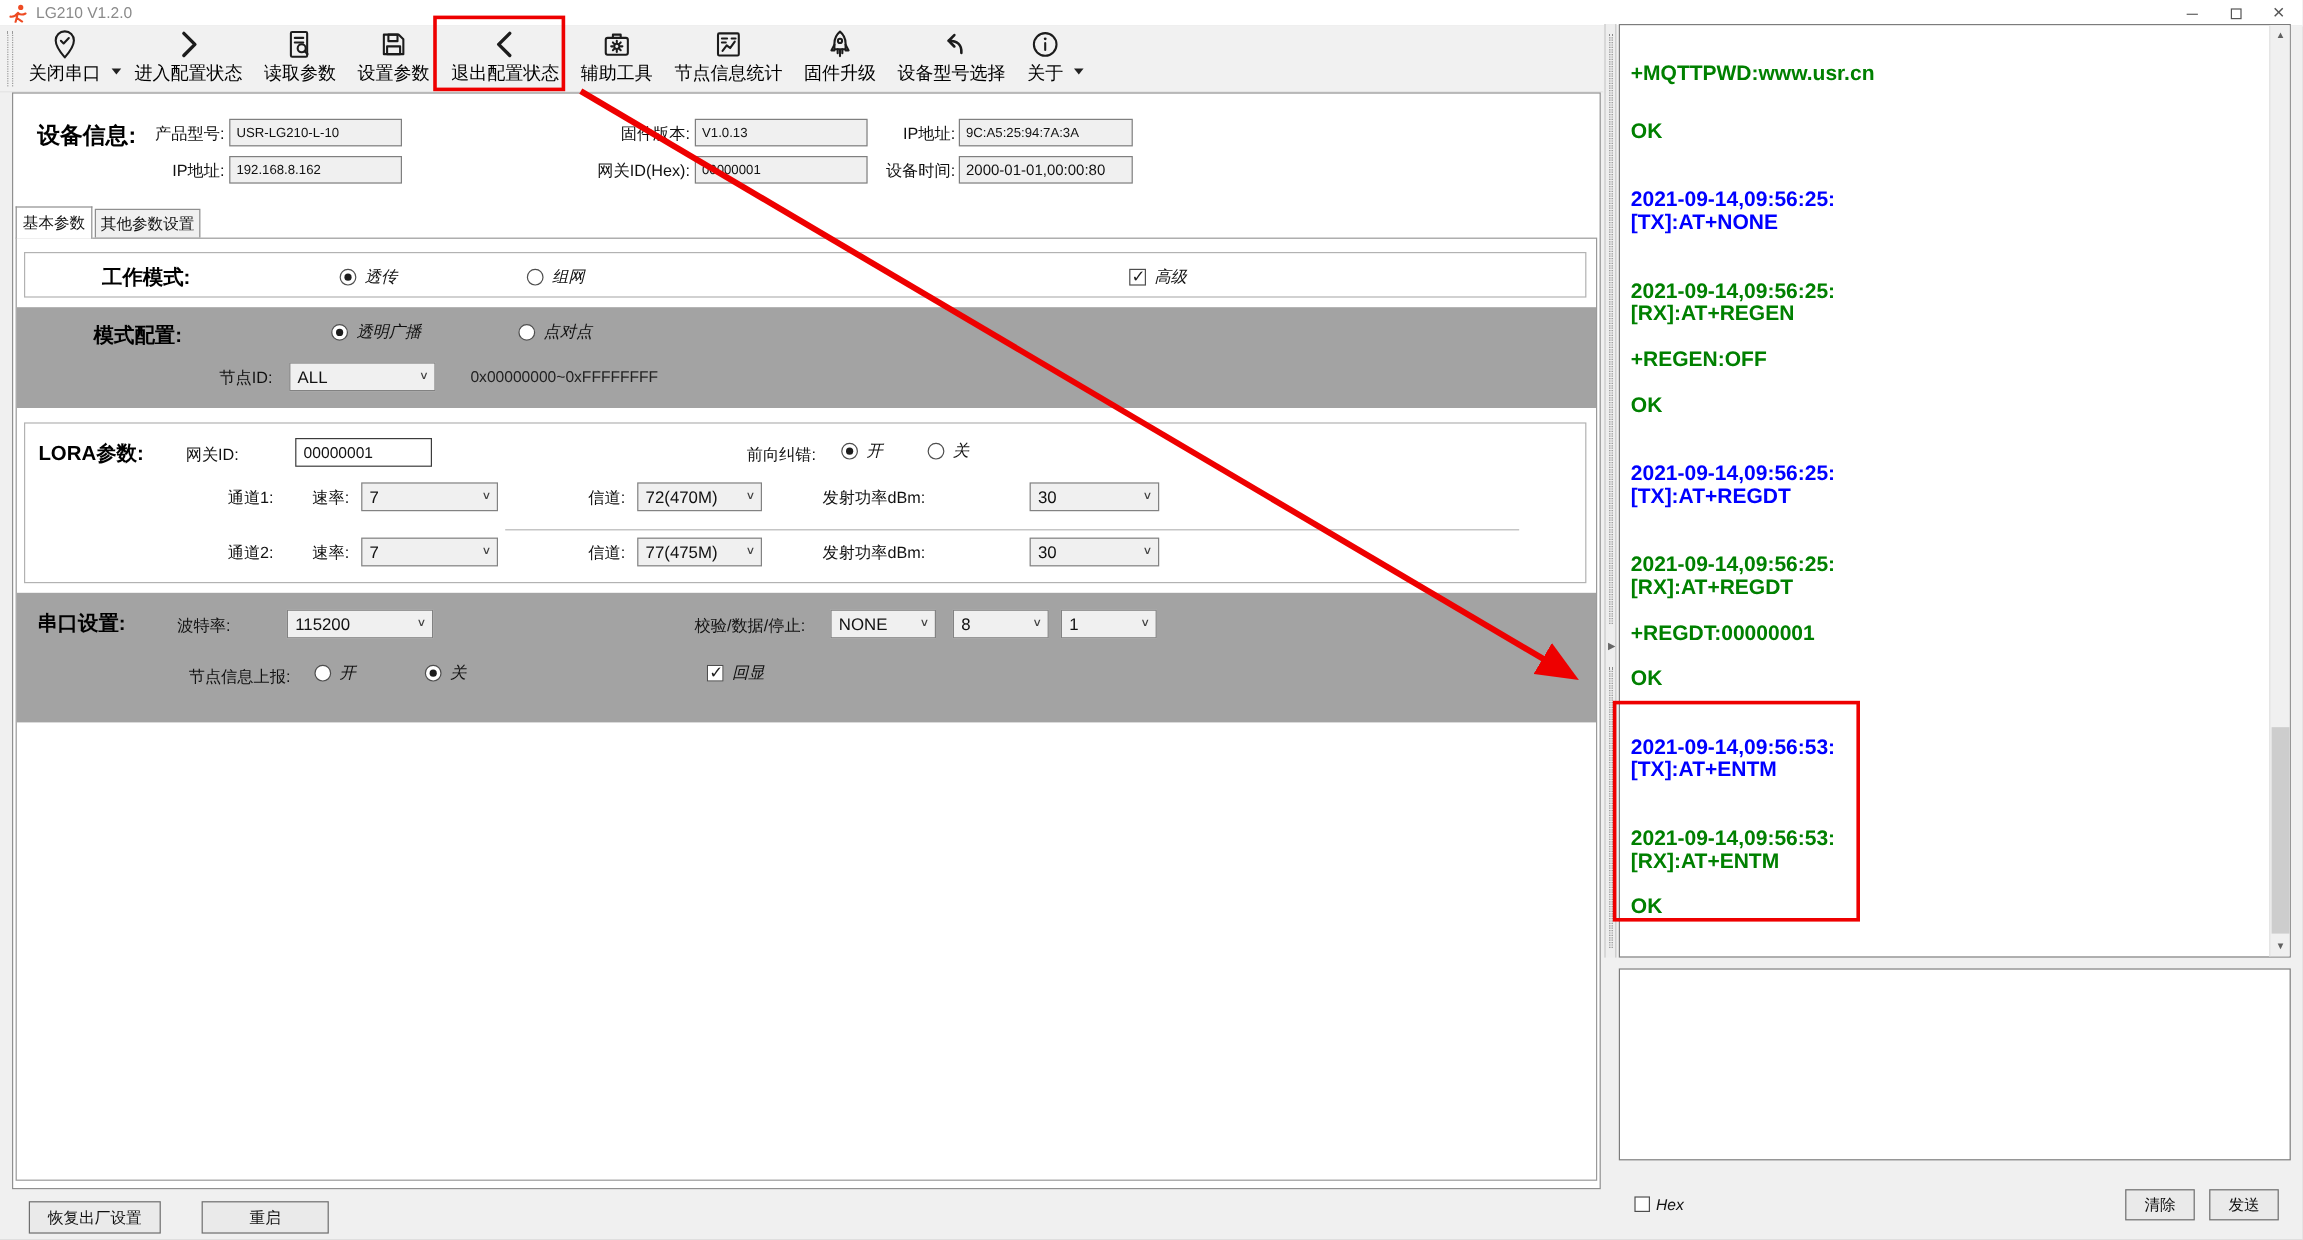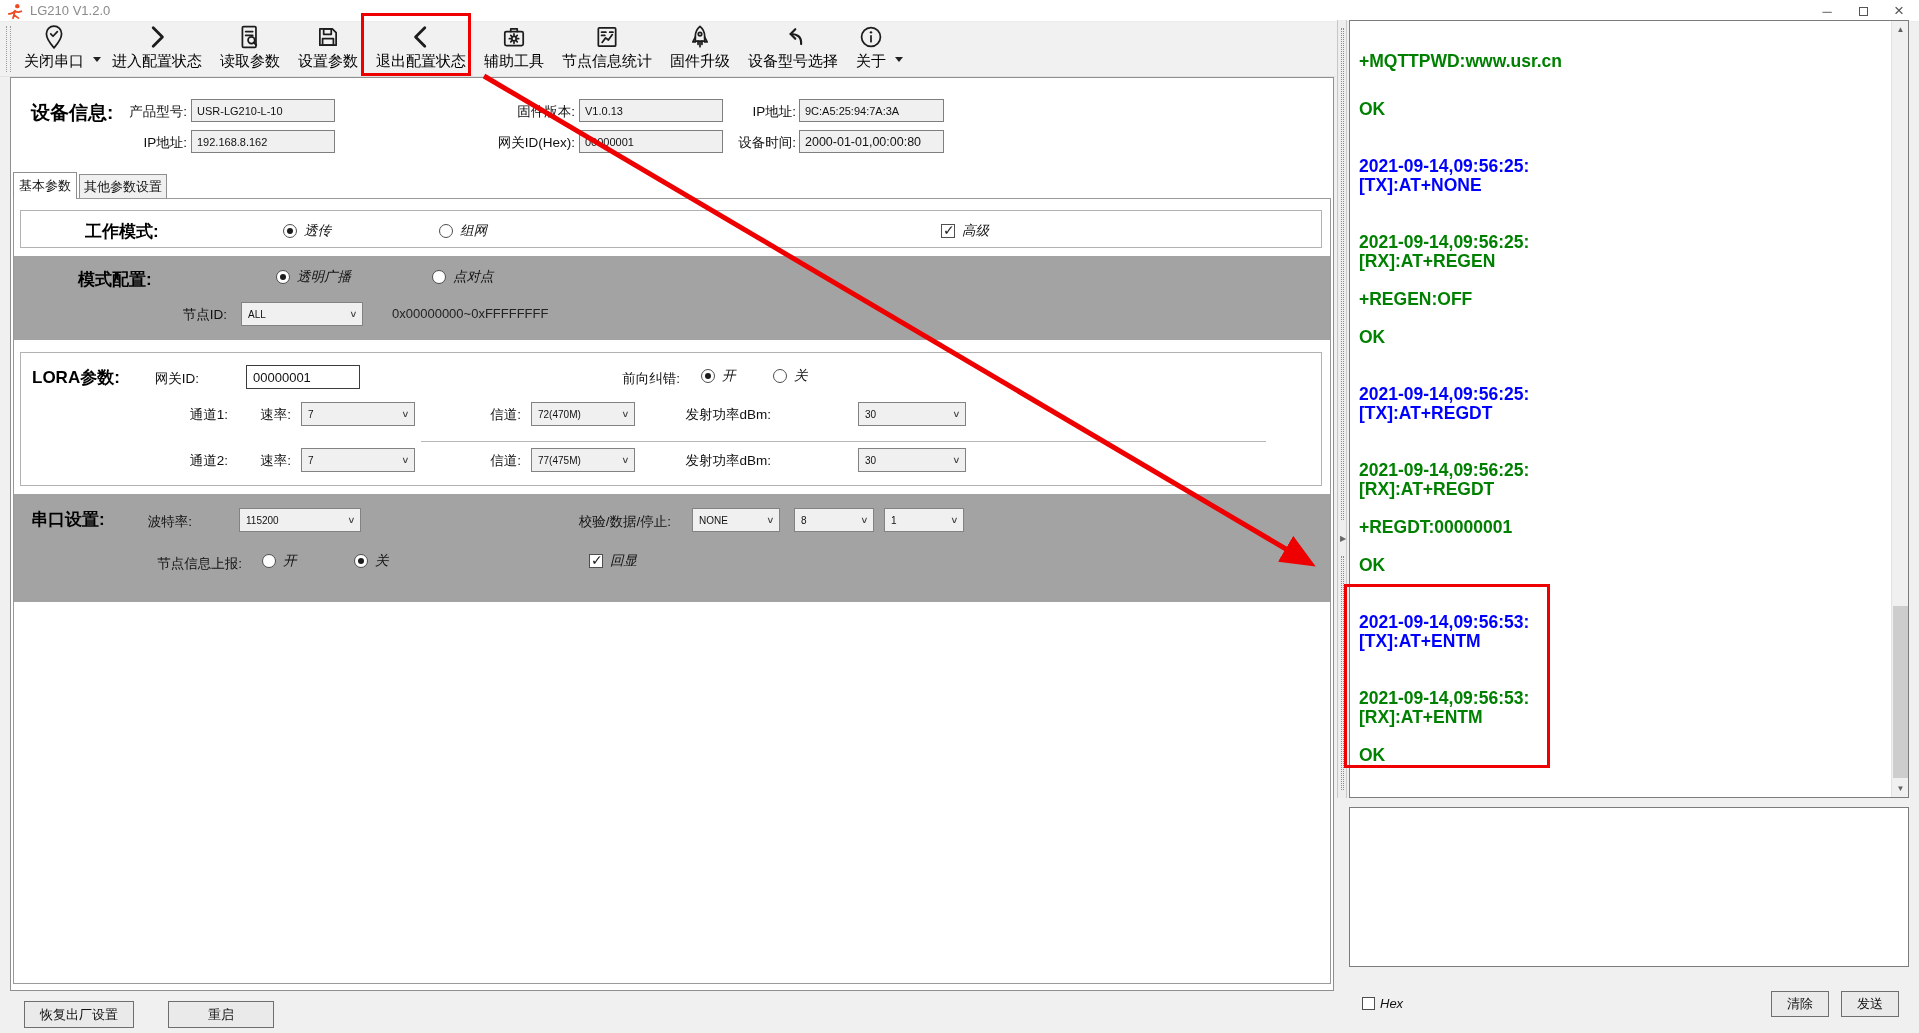--- a/index.html
+++ b/index.html
@@ -31,21 +31,21 @@
 
   
   .mainpanel{position:absolute;left:10px;top:77px;width:1324px;height:914px;background:#fff;
              border:1px solid #8f8f8f;}
   .seclabel{position:absolute;font-weight:bold;font-size:19px;color:#000;}
   .lbl{position:absolute;font-size:13.5px;color:#111;text-align:right;white-space:nowrap;}
   .rofield{position:absolute;height:23px;background:#f0f0f0;border:1px solid #7f7f7f;
            font-size:11px;display:flex;align-items:center;padding:0 5px;white-space:nowrap;overflow:hidden;}
   .txtinput{position:absolute;height:24px;background:#fff;border:1px solid #3c3c3c;
             font-size:13px;display:flex;align-items:center;padding:0 6px;}
-  .dd{position:absolute;height:24px;background:#f0f0f0;border:1px solid #828282;font-size:10px;
+  .dd{position:absolute;height:24px;background:#f0f0f0;border:1px solid #828282;font-size:14px;
       display:flex;align-items:center;padding:0 18px 0 6px;white-space:nowrap;cursor:default;}
   .dd::after{content:"\2228";position:absolute;right:5px;top:50%;transform:translateY(-54%) scaleX(1.25);
              font-size:9px;color:#3f3f3f;}
   .rwrap,.cwrap{position:absolute;display:flex;align-items:center;gap:7px;font-size:13.5px;white-space:nowrap;font-style:italic;}
   .radio{width:14px;height:14px;border:1px solid #4e4e4e;border-radius:50%;background:#fff;position:relative;flex:none;}
   .radio.sel::after{content:"";position:absolute;left:3px;top:3px;right:3px;bottom:3px;background:#1c1c1c;border-radius:50%;}
   .cb{width:14px;height:14px;border:1px solid #4e4e4e;background:#fff;position:relative;flex:none;}
   .cb.on::after{content:"\2713";position:absolute;left:1px;top:-3px;font-size:14px;font-weight:bold;color:#1c1c1c;}
 
   .tab{position:absolute;display:flex;align-items:center;justify-content:center;font-size:13px;

